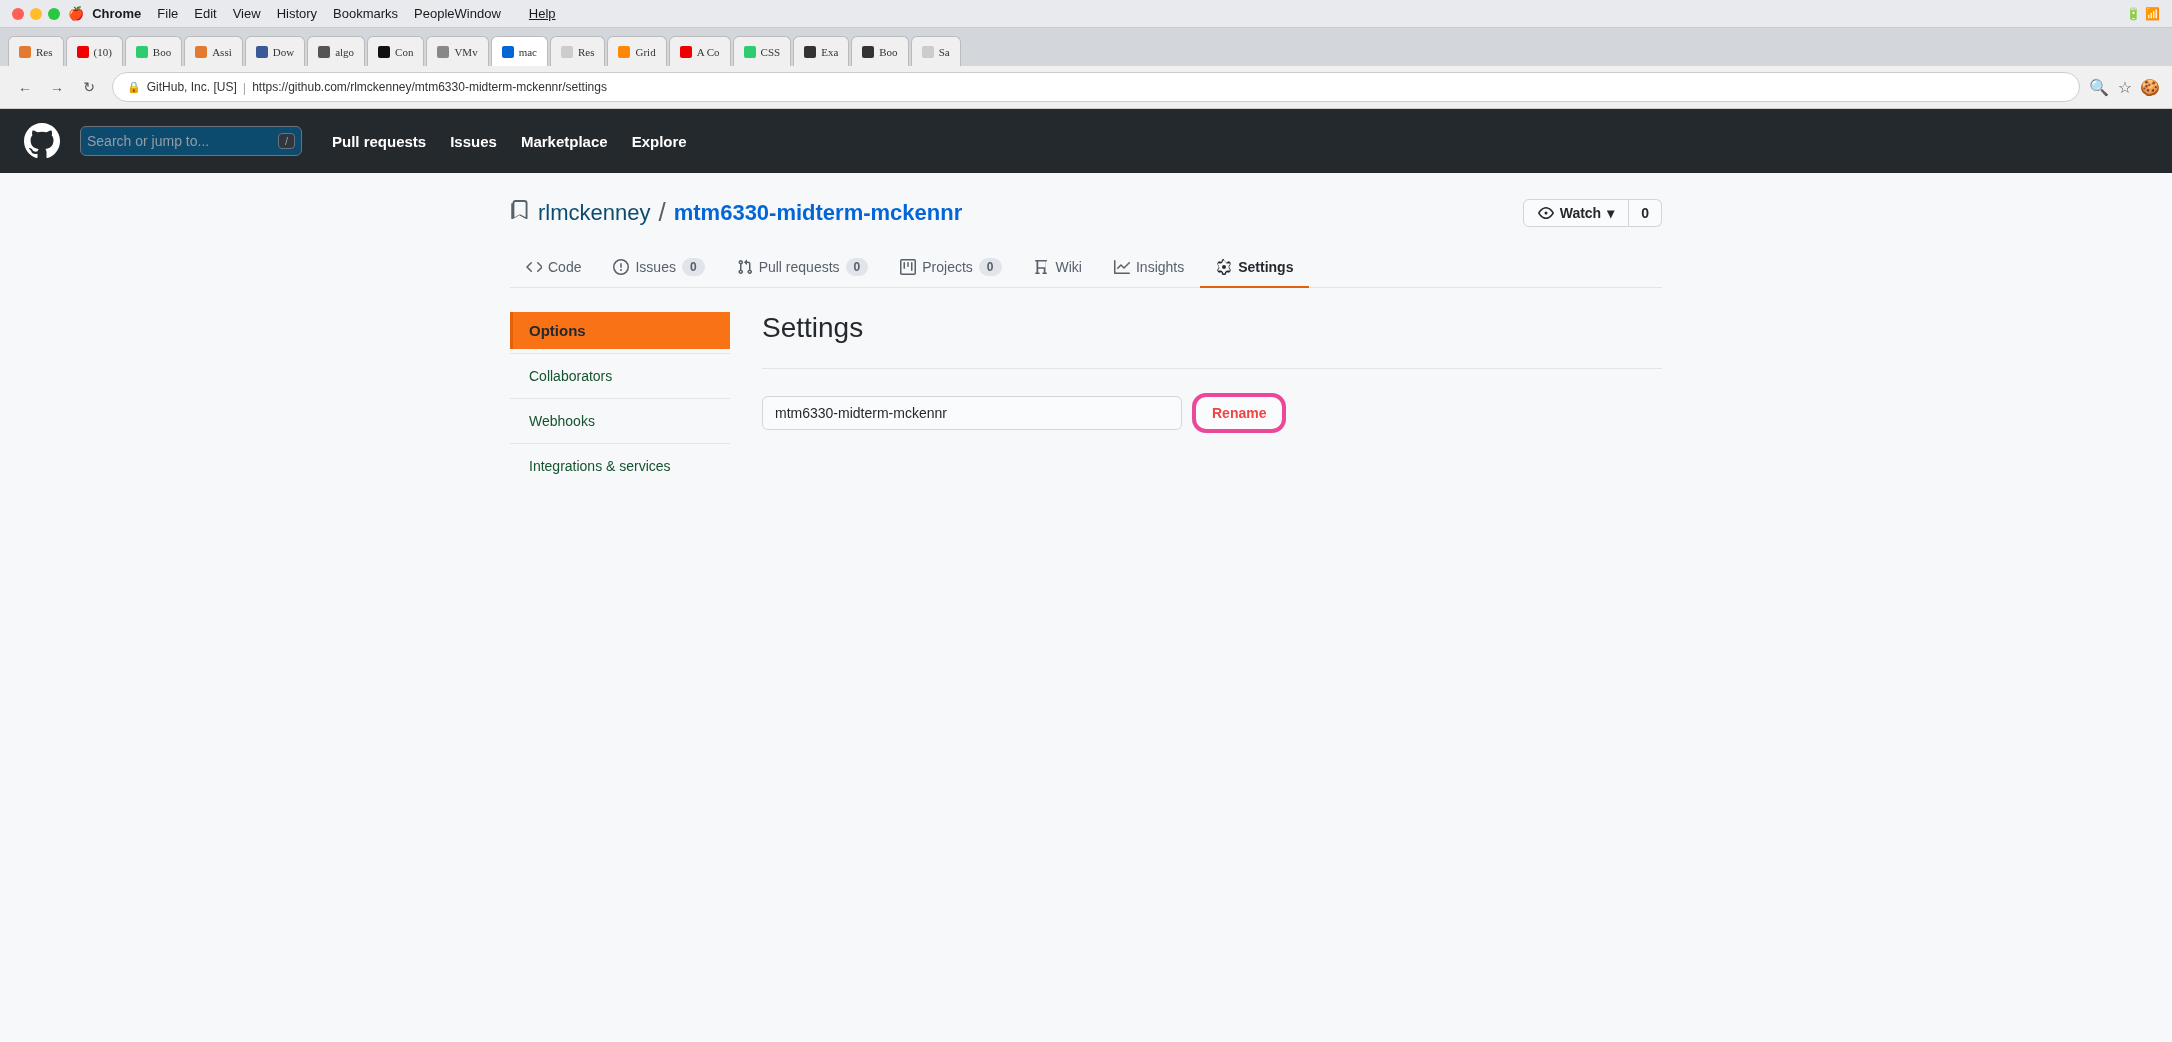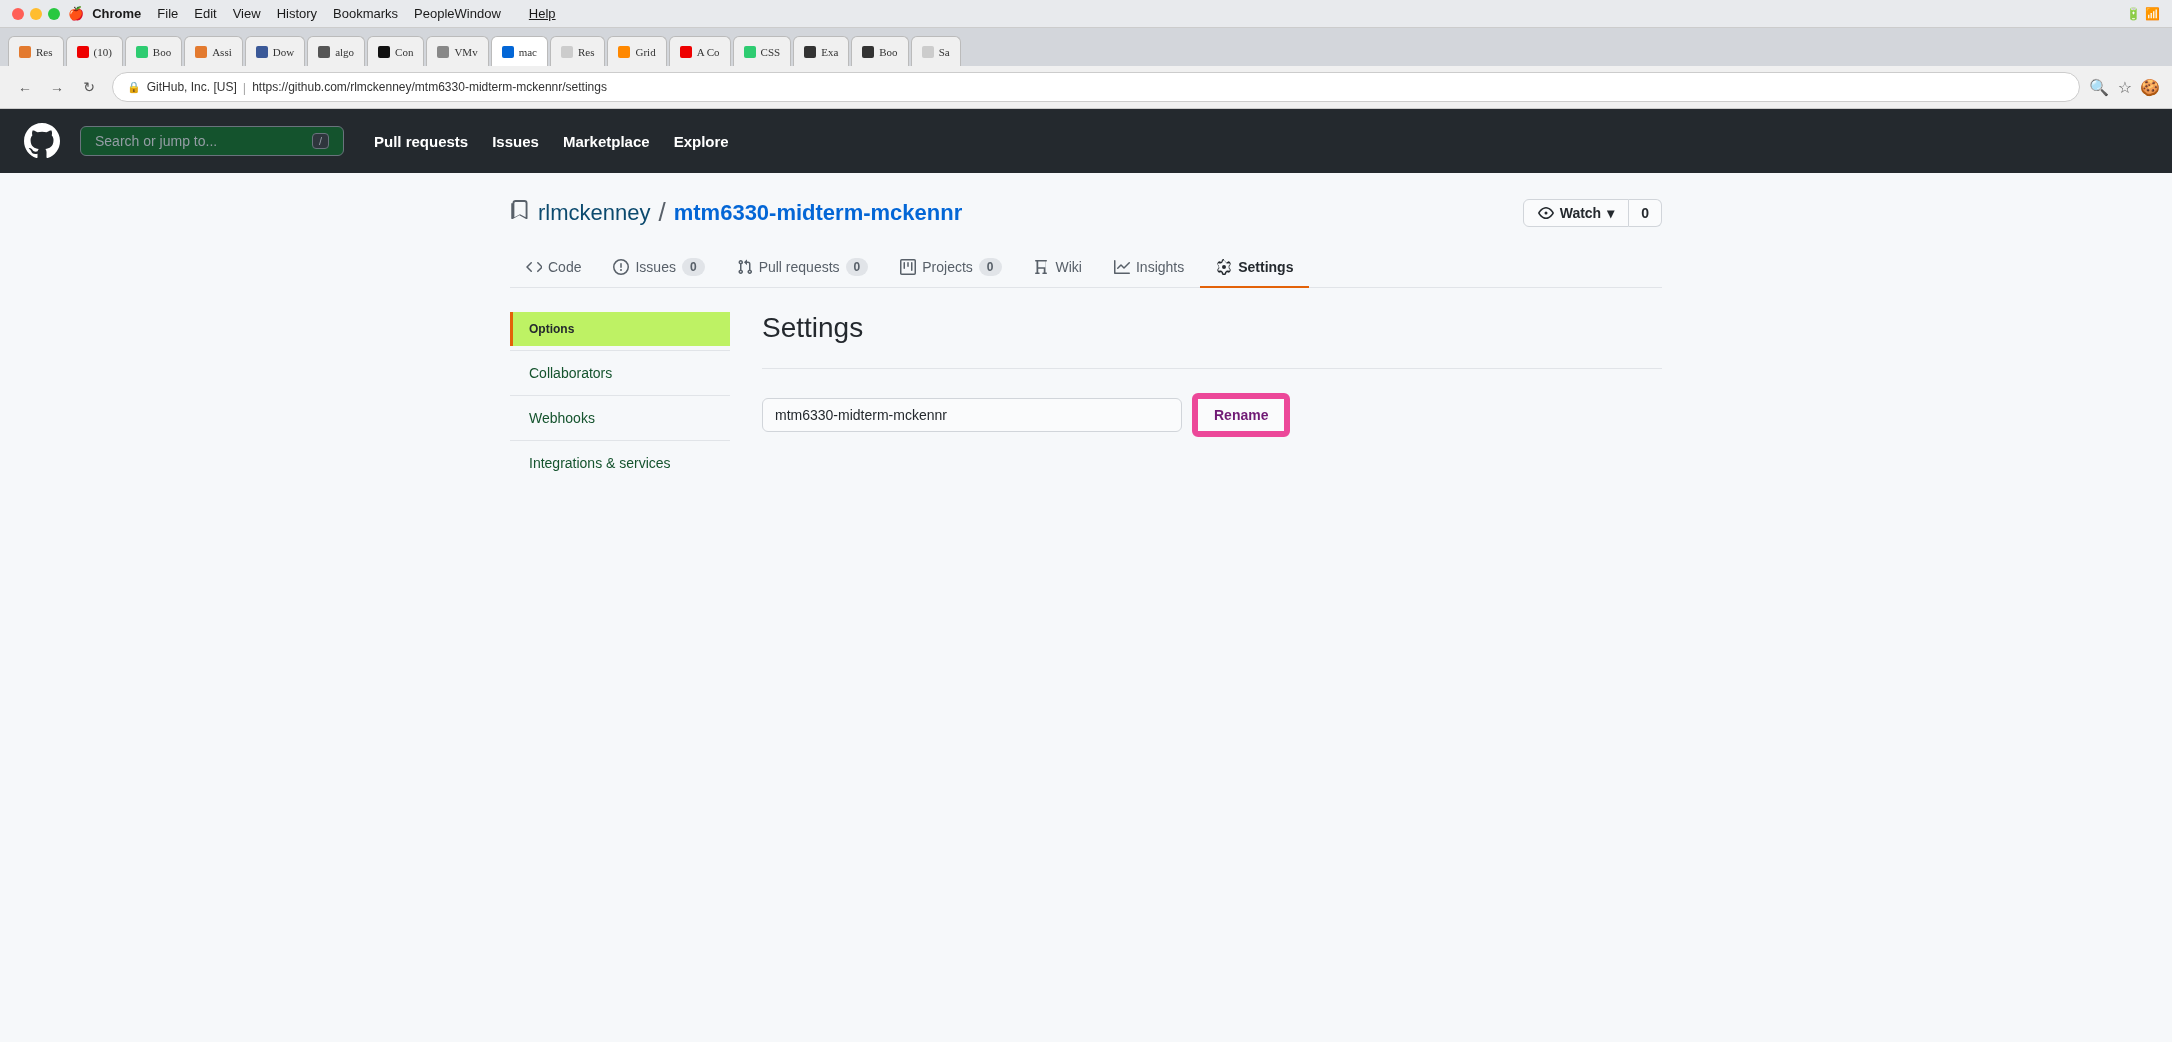--- a/index.html
+++ b/index.html
@@ -99,30 +99,30 @@
       display: flex;
       align-items: center;
       gap: 20px;
     }
     .gh-logo {
       width: 36px; height: 36px;
       fill: white;
       flex-shrink: 0;
     }
     .gh-search {
-      background: #14532d;
+      background: #0c4a6e;
       border: 1px solid #6a737d;
       border-radius: 6px;
-      padding: 6px 14px;
+      padding: 6px 6px;
       color: #959da5;
       font-size: 14px;
       display: flex;
       align-items: center;
       justify-content: space-between;
-      width: 264px;
+      width: 222px;
       cursor: text;
     }
     .gh-search-kbd {
       background: #2f363d;
       border: 1px solid #6a737d;
       border-radius: 4px;
       padding: 1px 6px;
       font-size: 11px;
       color: #959da5;
     }
@@ -232,25 +232,25 @@
       align-items: flex-start;
     }
 
     
     .settings-sidebar {
       width: 220px;
       flex-shrink: 0;
     }
     .sidebar-section-title {
       font-weight: 700;
-      font-size: 12px;
+      font-size: 15px;
       color: #24292e;
       padding: 10px 12px 10px 16px;
       border-left: 3px solid #e36209;
-      background: #bef264;
+      background: #f97316;
     }
     .sidebar-divider { border: none; border-top: 1px solid #e1e4e8; margin: 4px 0; }
     .sidebar-link {
       display: block;
       padding: 10px 12px 10px 16px;
       color: #14532d;
       text-decoration: none;
       font-size: 14px;
       border-left: 3px solid transparent;
     }
@@ -282,27 +282,27 @@
     .form-input {
       border: 1px solid #d1d5da;
       border-radius: 6px;
       padding: 8px 12px;
       font-size: 14px;
       color: #24292e;
       background: #fafbfc;
       width: 420px;
     }
     .btn-rename {
-      border: 6px solid #ec4899;
-      border-radius: 6px;
+      border: 4px solid #ec4899;
+      border-radius: 14px;
       padding: 8px 16px;
       background: #fafbfc;
       font-size: 14px;
       font-weight: 600;
-      color: #701a75;
+      color: #ef4444;
       cursor: pointer;
     }
   </style>
 </head>
 <body>
 
 <div class="mac-bar">
   <div class="traffic-lights">
     <div class="tl tl-red"></div>
     <div class="tl tl-yellow"></div>

